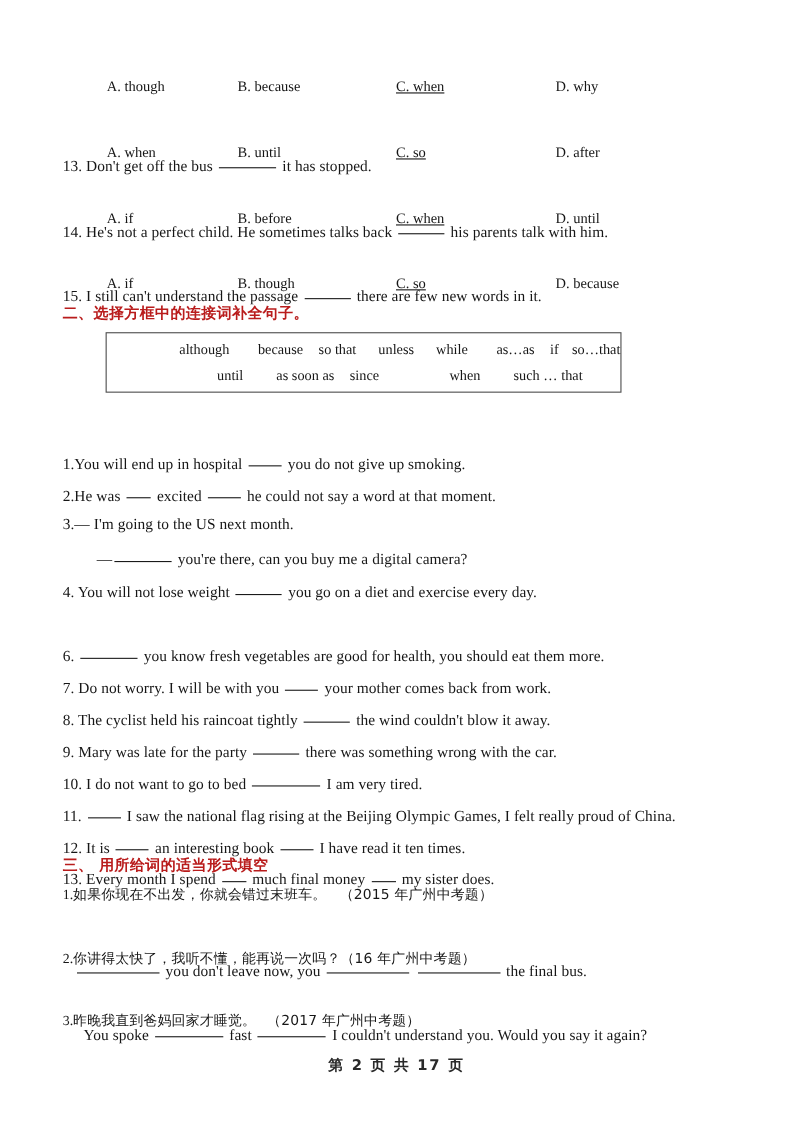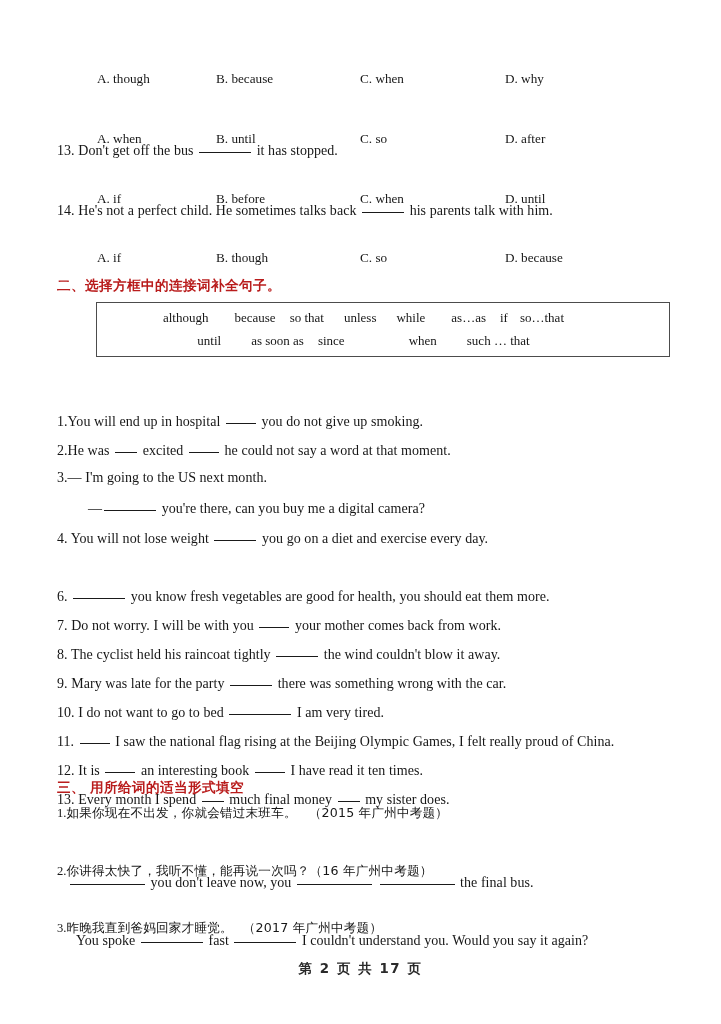--- a/index.html
+++ b/index.html
@@ -45,21 +45,21 @@
     height: 17px;
     font-size: 13.2px;
     line-height: 17px;
   }
   .optrow .opt {
     position: absolute;
     white-space: nowrap;
   }
   .optrow .opt.a { left: 97px; }
   .optrow .opt.b { left: 216px; }
-  .optrow .opt.c { left: 360px; }
+  .optrow .opt.c { left: 360px; text-decoration: underline; }
   .optrow .opt.d { left: 505px; }
 
   
   .blank {
     display: inline-block;
     border-bottom: 1.3px solid #1a1a1a;
     vertical-align: 2px;
     margin: 0 2px;
     height: 11px;
   }
@@ -81,21 +81,21 @@
     white-space: nowrap;
     letter-spacing: 0.4px;
     color: #b91c1c;
   }
 
   
   .wordbox {
     position: absolute;
     left: 96px;
     top: 302px;
-    width: 574px;
+    width: 469px;
     height: 55px;
     border: 1.4px solid #4c4c4c;
     box-sizing: border-box;
     background: #ffffff;
   }
   .wordbox-row {
     position: absolute;
     left: 0;
     width: 533px;
     text-align: center;
@@ -172,20 +172,26 @@
     <span class="blank b-m"></span>
     <span>his parents talk with him.</span>
   </div>
   <div class="optrow" style="top:190px;">
     <span class="opt a">A. if</span>
     <span class="opt b">B. before</span>
     <span class="opt c">C. when</span>
     <span class="opt d">D. until</span>
   </div>
 
+  <div class="qline" style="top:220px;">
+    <span>15.</span>
+    <span>I still can't understand the passage</span>
+    <span class="blank b-m"></span>
+    <span>there are few new words in it.</span>
+  </div>
   <div class="optrow" style="top:249px;">
     <span class="opt a">A. if</span>
     <span class="opt b">B. though</span>
     <span class="opt c">C. so</span>
     <span class="opt d">D. because</span>
   </div>
 
   <div class="sec-heading" style="top:276px;">二、选择方框中的连接词补全句子。</div>
 
   <div class="wordbox">

